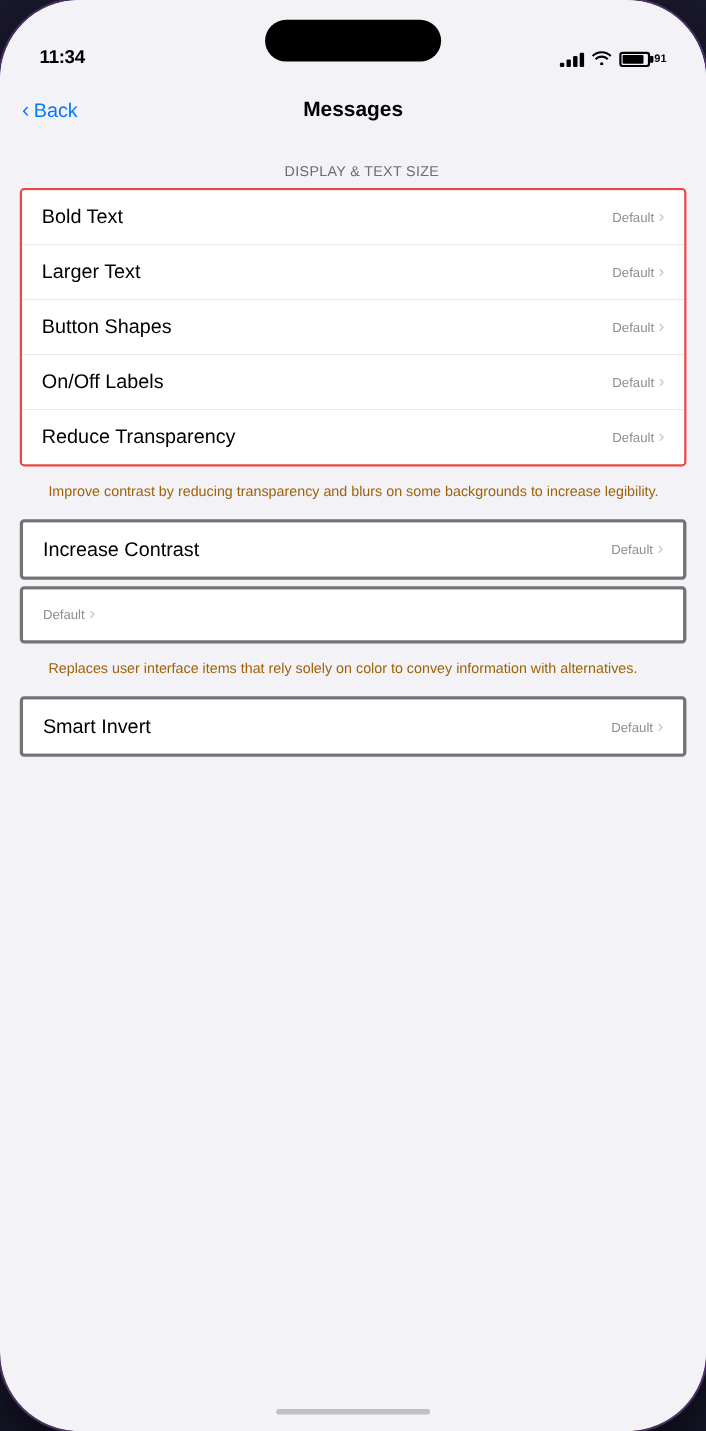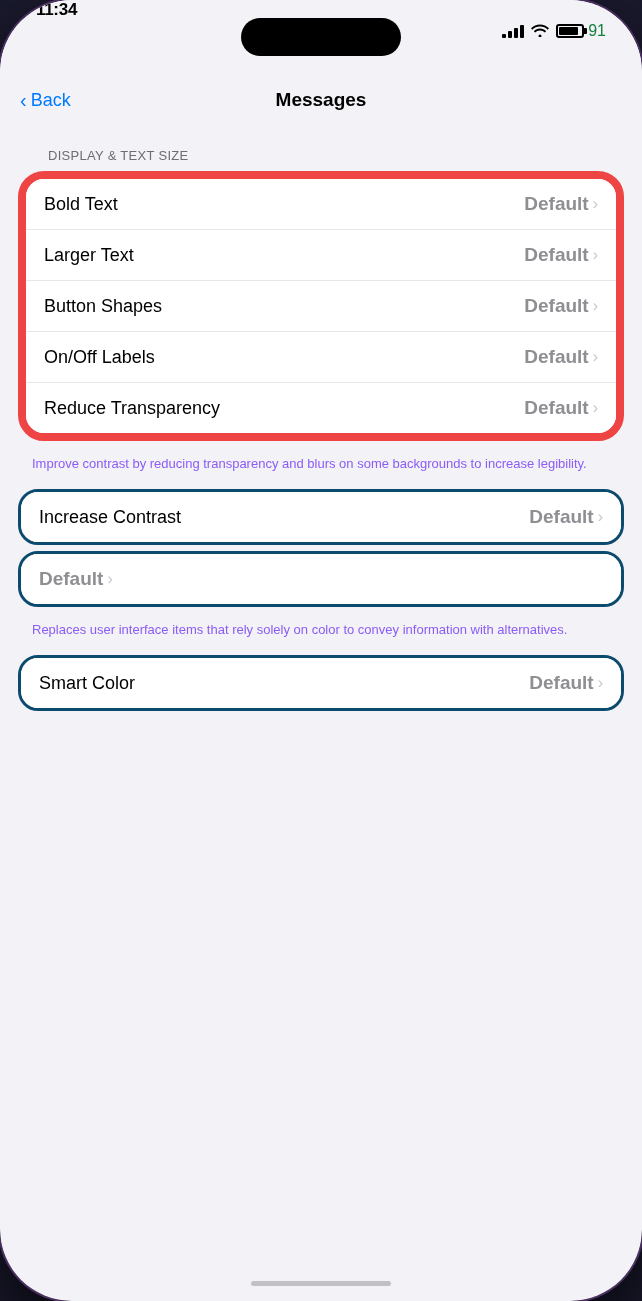--- a/index.html
+++ b/index.html
@@ -47,20 +47,21 @@
       border-radius: 70px;
       overflow: hidden;
       display: flex;
       flex-direction: column;
     }
 
     
     .status-bar {
       height: 72px;
       display: flex;
+      align-items: flex-end;
       justify-content: space-between;
       padding: 0 36px 10px 36px;
       background: #f2f2f7;
       flex-shrink: 0;
     }
 
     .status-time {
       font-size: 17px;
       font-weight: 600;
       color: #000;
@@ -115,23 +116,23 @@
     }
 
     .battery-fill {
       height: 100%;
       width: 85%;
       background: #000;
       border-radius: 1px;
     }
 
     .battery-label {
-      font-size: 16px;
-      font-weight: 400;
-      color: #15803d;
+      font-size: 10px;
+      font-weight: 700;
+      color: #000000;
       margin-left: 2px;
     }
 
     
     .nav-bar {
       height: 56px;
       display: flex;
       align-items: center;
       justify-content: center;
       position: relative;
@@ -176,35 +177,37 @@
       padding: 20px 0 40px 0;
     }
 
     .section-label {
       font-size: 13px;
       font-weight: 400;
       color: #6d6d72;
       letter-spacing: 0.3px;
       text-transform: uppercase;
       padding: 0 32px 8px 48px;
+      text-align: center;
     }
 
     .section-description {
       font-size: 13px;
-      color: #8b5cf6;
+      color: #a16207;
       padding: 8px 32px 16px 32px;
       line-height: 1.4;
+      margin-left: 12px;
     }
 
     
     .card-group {
       margin: 0 18px 6px 18px;
       background: #fff;
-      border-radius: 26px;
-      border: 8px solid #ef4444;
+      border-radius: 4px;
+      border: 2px solid #ef4444;
       overflow: hidden;
     }
 
     .card-row {
       display: flex;
       align-items: center;
       justify-content: space-between;
       padding: 14px 18px;
       border-bottom: 1px solid #e5e5ea;
       cursor: pointer;
@@ -223,22 +226,22 @@
     }
 
     .card-row-right {
       display: flex;
       align-items: center;
       gap: 4px;
       color: #8e8e93;
     }
 
     .card-row-value {
-      font-size: 19px;
-      font-weight: 700;
+      font-size: 12px;
+      font-weight: 400;
       color: #8e8e93;
     }
 
     .card-row-chevron {
       font-size: 16px;
       color: #c7c7cc;
     }
 
     
     .home-indicator {
@@ -253,22 +256,22 @@
       width: 140px;
       height: 5px;
       background: #000;
       border-radius: 3px;
       opacity: 0.2;
     }
 
     .single-card {
       margin: 0 18px 6px 18px;
       background: #fff;
-      border-radius: 20px;
-      border: 3px solid #0c4a6e;
+      border-radius: 4px;
+      border: 3px solid #737373;
       overflow: hidden;
     }
 
     .motion-label {
       margin-top: 10px;
     }
   </style>
 </head>
 <body>
 
@@ -368,21 +371,21 @@
             <span class="card-row-value">Default</span>
             <span class="card-row-chevron">›</span>
           </div>
         </div>
       </div>
 
       <div class="section-description">Replaces user interface items that rely solely on color to convey information with alternatives.</div>
 
       <div class="single-card">
         <div class="card-row">
-          <span class="card-row-label">Smart Color</span>
+          <span class="card-row-label">Smart Invert</span>
           <div class="card-row-right">
             <span class="card-row-value">Default</span>
             <span class="card-row-chevron">›</span>
           </div>
         </div>
       </div>
 
 
 
     </div>

